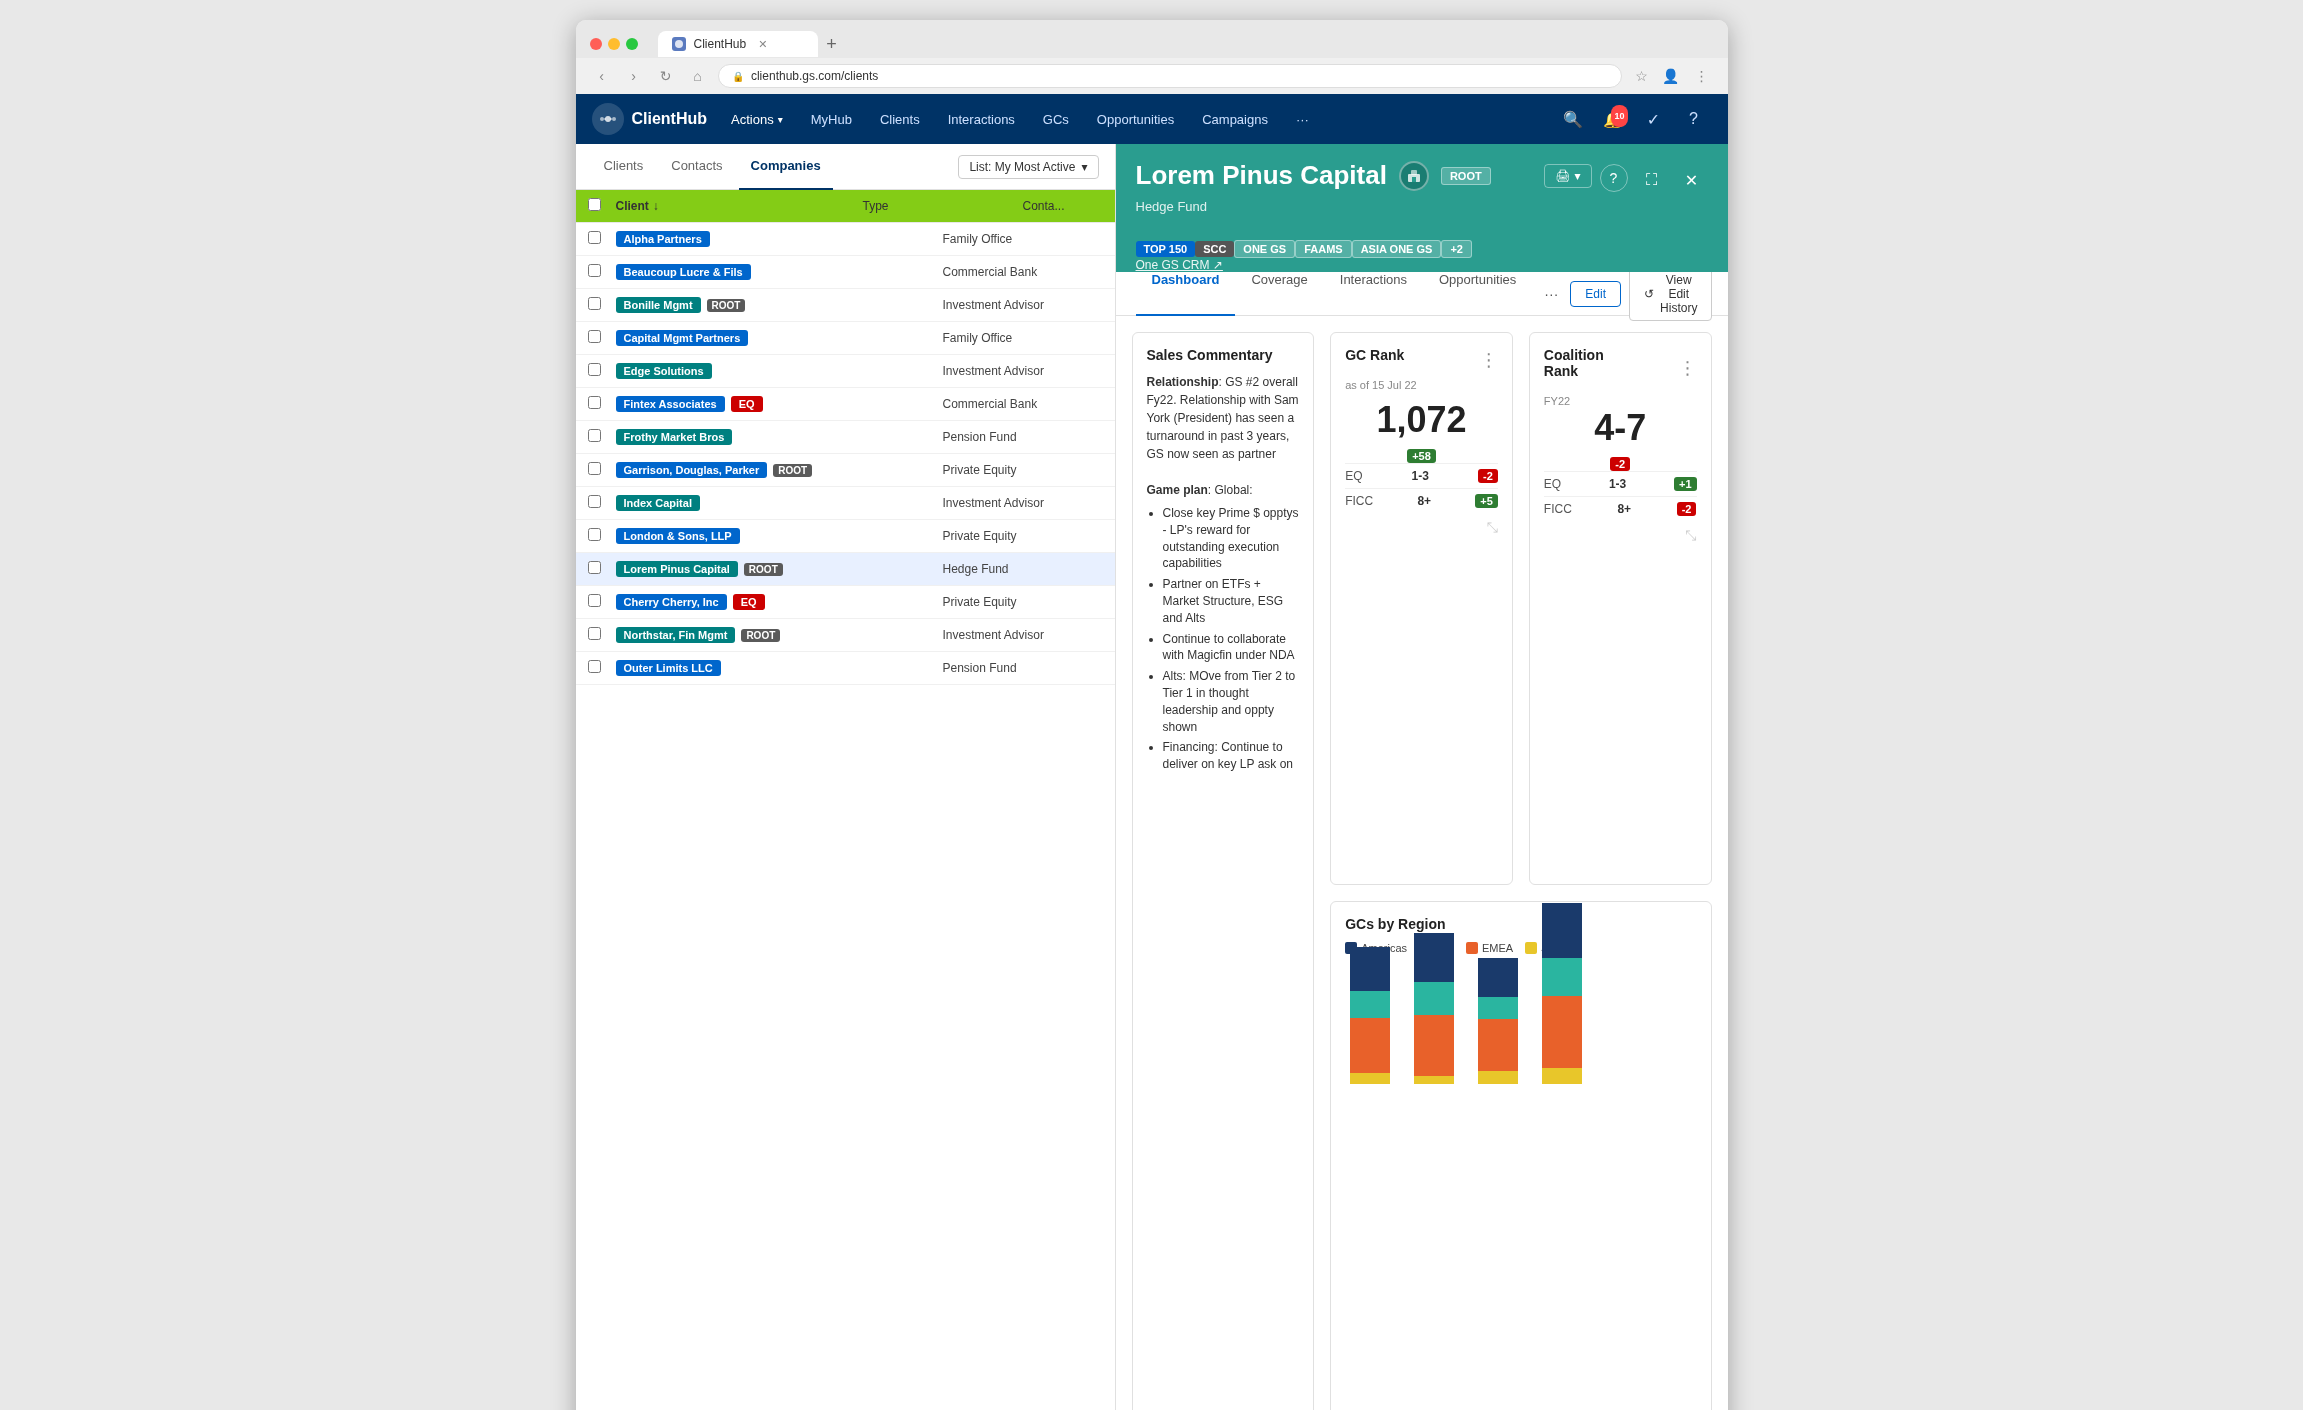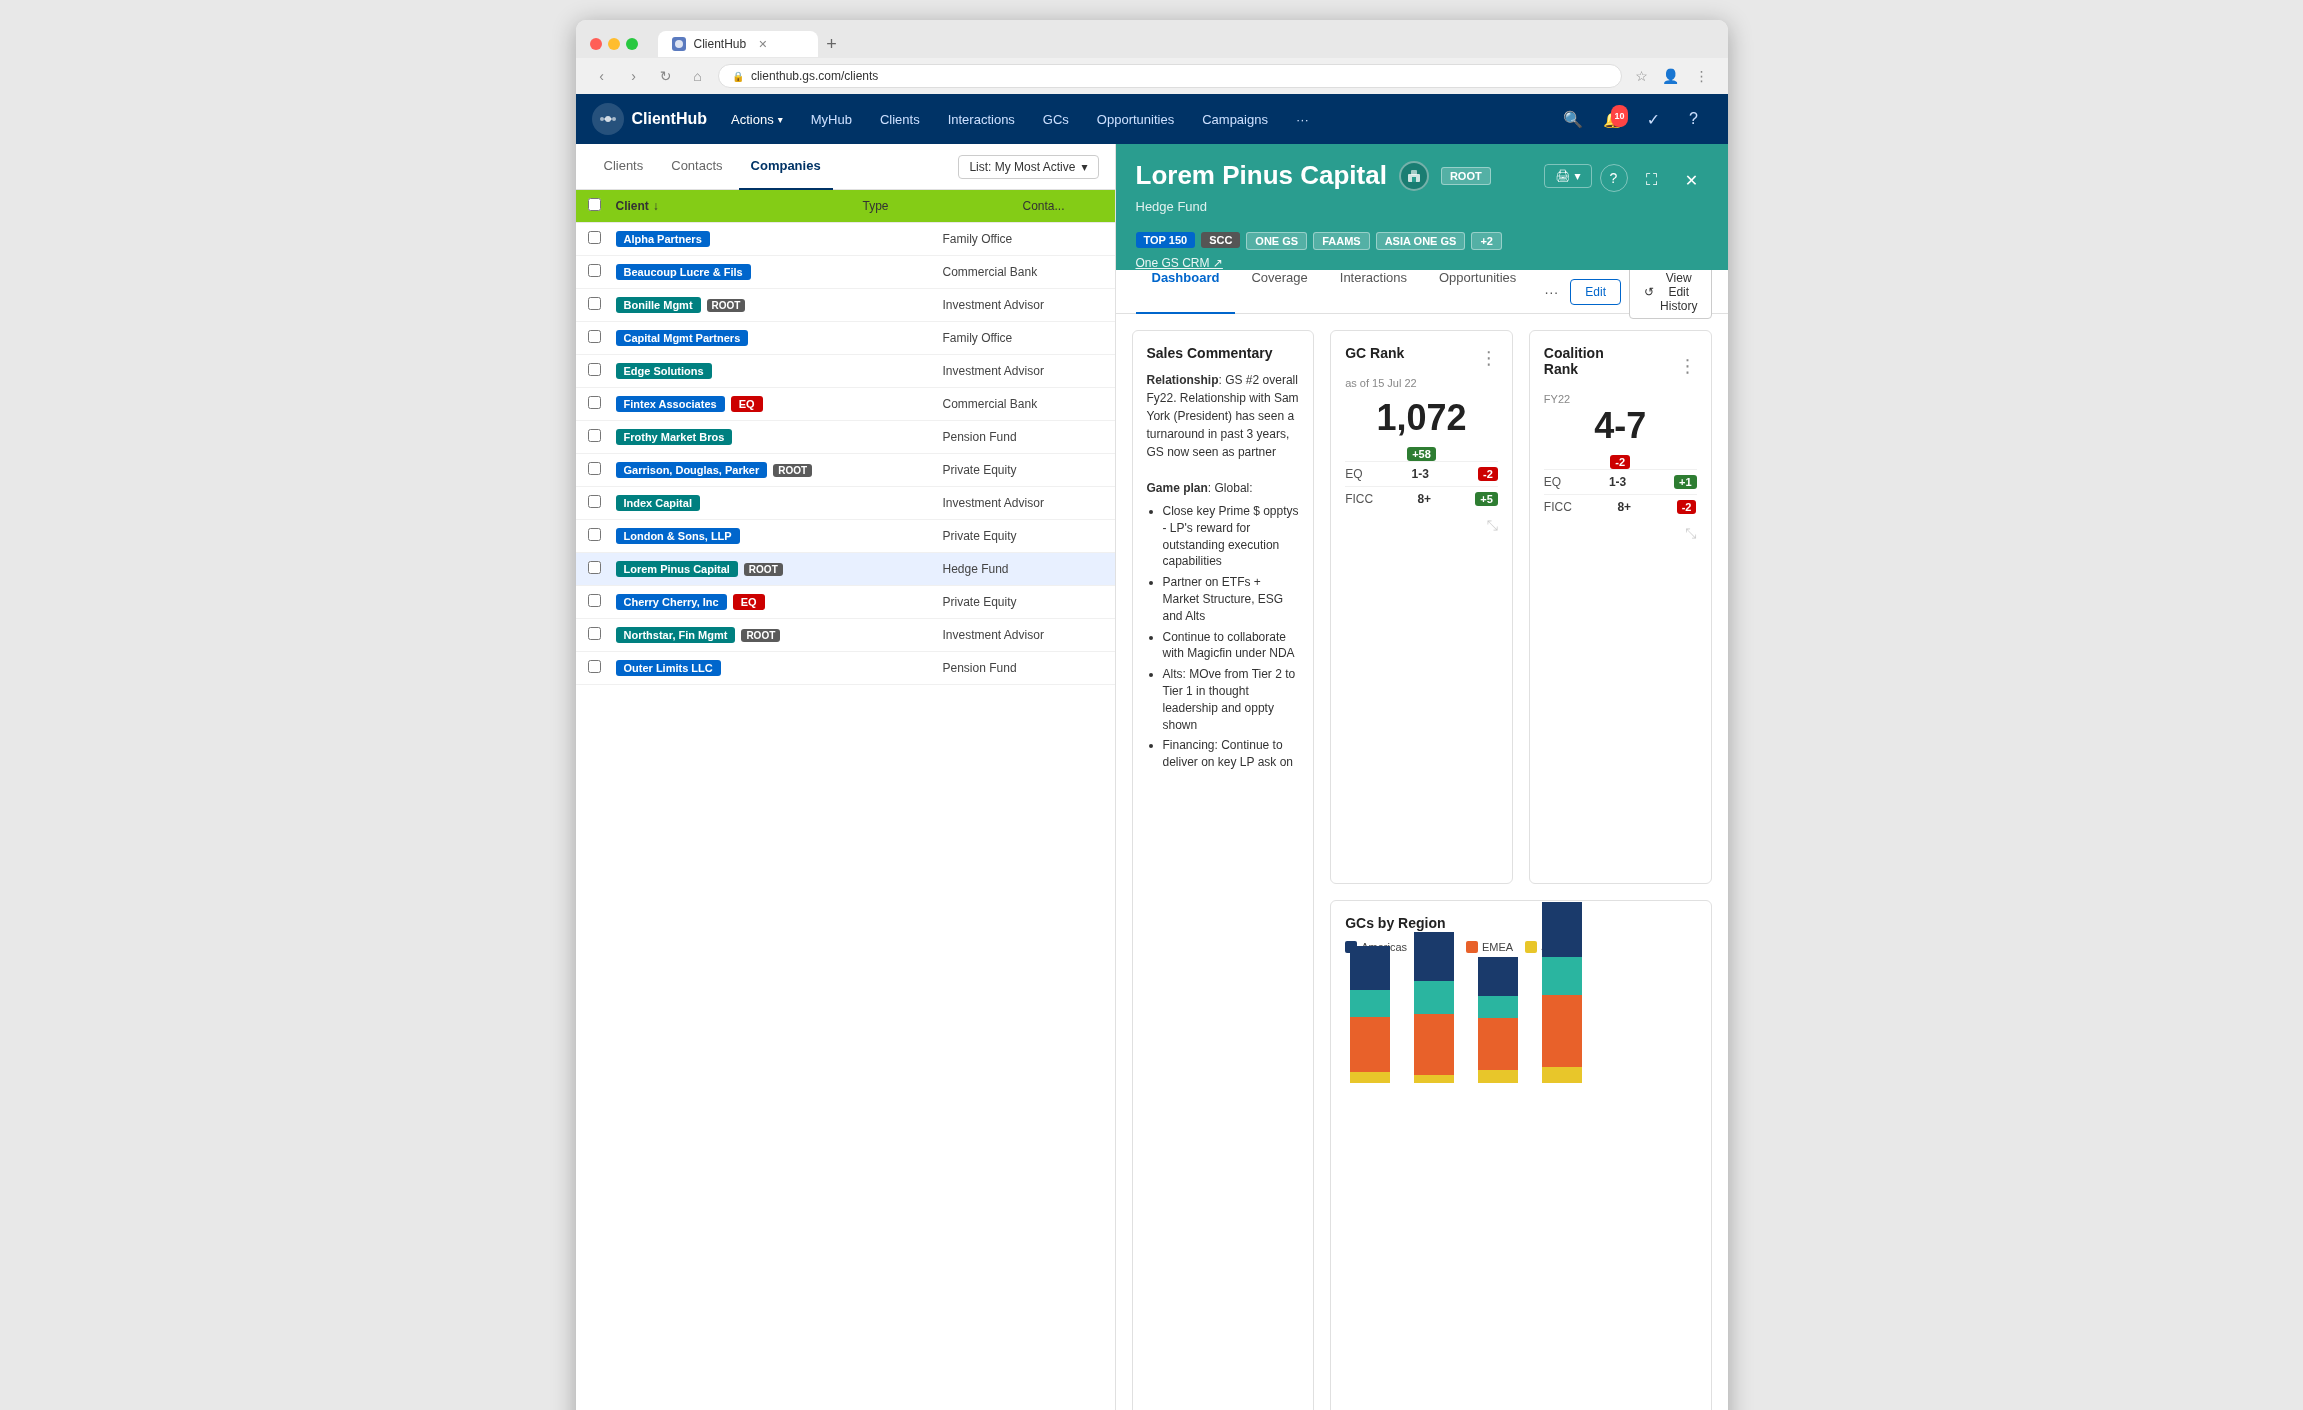--- a/index.html
+++ b/index.html
@@ -71,21 +71,21 @@
     
     .right-panel { flex: 1; display: flex; flex-direction: column; overflow: hidden; background: #fff; }
     .detail-header { background: #2a9d8f; padding: 16px 20px 0; color: #fff; position: relative; }
     .detail-header-top { display: flex; align-items: flex-start; justify-content: space-between; }
     .detail-title-area { display: flex; flex-direction: column; gap: 6px; }
     .detail-title-row { display: flex; align-items: center; gap: 12px; }
     .detail-title { font-size: 26px; font-weight: 700; color: #fff; }
     .detail-org-icon { width: 30px; height: 30px; background: #1a7d72; border-radius: 50%; display: flex; align-items: center; justify-content: center; font-size: 12px; color: #fff; border: 2px solid rgba(255,255,255,0.4); }
     .detail-root-badge { background: rgba(255,255,255,0.2); color: #fff; padding: 2px 8px; border-radius: 3px; font-size: 11px; font-weight: 600; border: 1px solid rgba(255,255,255,0.4); }
     .detail-subtitle { font-size: 13px; color: rgba(255,255,255,0.85); margin-top: 2px; }
-    .detail-tags { display: flex; gap: 6px; flex-wrap: wrap; margin-top: 12px; align-items: flex-start; }
+    .detail-tags { display: flex; flex-wrap: wrap; margin-top: 20px; align-items: center; }
     .tag { padding: 2px 8px; border-radius: 3px; font-size: 11px; font-weight: 600; }
     .tag-top150 { background: #0066cc; color: #fff; }
     .tag-scc { background: #555; color: #fff; }
     .tag-onegs { background: rgba(255,255,255,0.2); color: #fff; border: 1px solid rgba(255,255,255,0.4); }
     .tag-faams { background: rgba(255,255,255,0.2); color: #fff; border: 1px solid rgba(255,255,255,0.4); }
     .tag-asiaonegs { background: rgba(255,255,255,0.2); color: #fff; border: 1px solid rgba(255,255,255,0.4); }
     .tag-plus { background: rgba(255,255,255,0.2); color: #fff; border: 1px solid rgba(255,255,255,0.4); }
     .crm-link { color: rgba(255,255,255,0.9); font-size: 12px; text-decoration: underline; cursor: pointer; display: flex; align-items: center; gap: 4px; }
     .detail-header-actions { display: flex; align-items: flex-start; gap: 8px; padding-top: 4px; }
     .header-btn { width: 32px; height: 32px; display: flex; align-items: center; justify-content: center; color: #fff; font-size: 16px; cursor: pointer; border-radius: 4px; }

